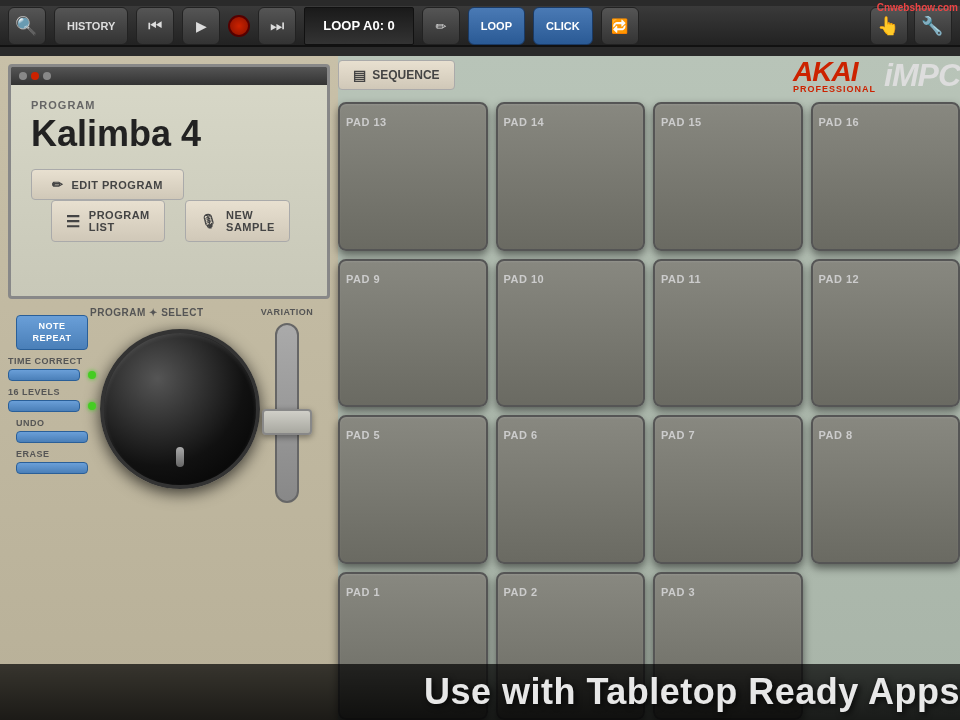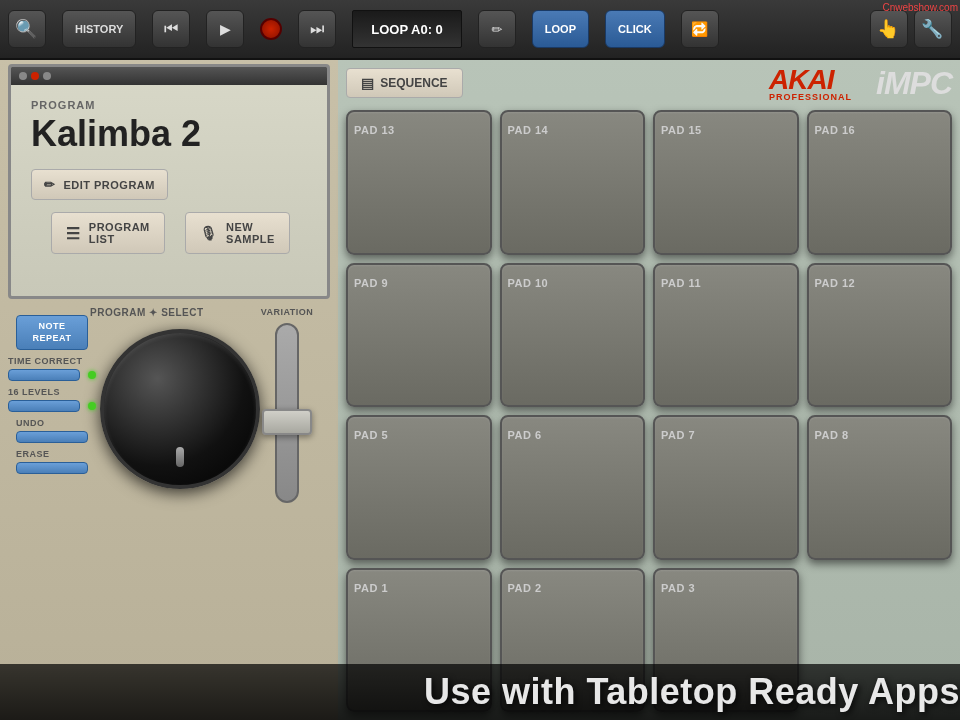--- a/index.html
+++ b/index.html
@@ -8,27 +8,27 @@
       height: 720px;
       overflow: hidden;
       font-family: 'Arial', sans-serif;
       background: #2a2a2a;
       position: relative;
     }
 
     
     #toolbar {
       position: absolute;
-      top: 0; left: 0; right: 0;
-      height: 60px;
+      top: 6px; left: 0; right: 0;
+      height: 41px;
       background: linear-gradient(180deg, #3a3a3a, #222);
       display: flex;
       align-items: center;
       padding: 0 8px;
-      gap: 16px;
+      gap: 8px;
       z-index: 100;
       border-bottom: 2px solid #111;
     }
 
     .toolbar-btn {
       background: linear-gradient(180deg, #555, #333);
       border: 1px solid #222;
       border-radius: 6px;
       color: #ddd;
       font-size: 11px;
@@ -157,29 +157,29 @@
       margin: 2px 0 14px;
     }
 
     #edit-program-btn {
       display: flex;
       align-items: center;
       gap: 8px;
       background: linear-gradient(180deg, #e8e0d0, #d0c8b8);
       border: 1px solid #aaa;
       border-radius: 4px;
-      padding: 7px 12px;
+      padding: 7px 20px;
       cursor: pointer;
       font-size: 11px;
       font-weight: bold;
       color: #444;
       text-transform: uppercase;
       letter-spacing: 0.5px;
       width: fit-content;
-      margin-bottom: 12px;
+      margin-bottom: 0;
     }
 
     #screen-bottom-btns {
       display: flex;
       gap: 20px;
       padding: 0 20px;
     }
 
     .screen-bottom-btn {
       display: flex;
@@ -340,21 +340,20 @@
       border: 2px solid #888;
       border-radius: 4px;
       box-shadow: 0 2px 6px rgba(0,0,0,0.4);
       cursor: pointer;
     }
 
     
     #right-panel {
       flex: 1;
       background: linear-gradient(180deg, #b8c4b8, #a8b4a8);
-      padding: 8px;
       display: flex;
       flex-direction: column;
     }
 
     
     #sequence-header {
       display: flex;
       align-items: center;
       justify-content: space-between;
       margin-bottom: 8px;
@@ -371,21 +370,21 @@
       cursor: pointer;
       font-size: 12px;
       font-weight: bold;
       color: #444;
       text-transform: uppercase;
     }
 
     #akai-logo {
       display: flex;
       align-items: center;
-      gap: 24px;
+      gap: 8px;
     }
 
     
     #pads-grid {
       flex: 1;
       display: grid;
       grid-template-columns: repeat(4, 1fr);
       grid-template-rows: repeat(4, 1fr);
       gap: 8px;
     }
@@ -435,21 +434,21 @@
     }
 
     
     #watermark {
       position: absolute;
       top: 2px;
       right: 2px;
       font-size: 10px;
       color: #e44;
       z-index: 200;
-      font-weight: normal;
+      font-weight: bold;
       margin-left: 23px;
     }
 
     
     .akai-text {
       font-size: 28px;
       font-weight: 900;
       color: #cc2200;
       font-style: italic;
       letter-spacing: -1px;
@@ -532,21 +531,21 @@
   <div id="left-panel">
 
     <div id="program-screen">
       <div id="screen-top-bar">
         <div class="screen-dot"></div>
         <div class="screen-dot active"></div>
         <div class="screen-dot"></div>
       </div>
       <div id="screen-content">
         <div id="program-label">PROGRAM</div>
-        <div id="program-name">Kalimba 2</div>
+        <div id="program-name">Kalimba 4</div>
         <div id="edit-program-btn">
           <span class="icon-pencil"></span>
           <span>EDIT PROGRAM</span>
         </div>
         <div id="screen-bottom-btns">
           <div class="screen-bottom-btn">
             <span class="icon-list"></span>
             <span>PROGRAM LIST</span>
           </div>
           <div class="screen-bottom-btn">

